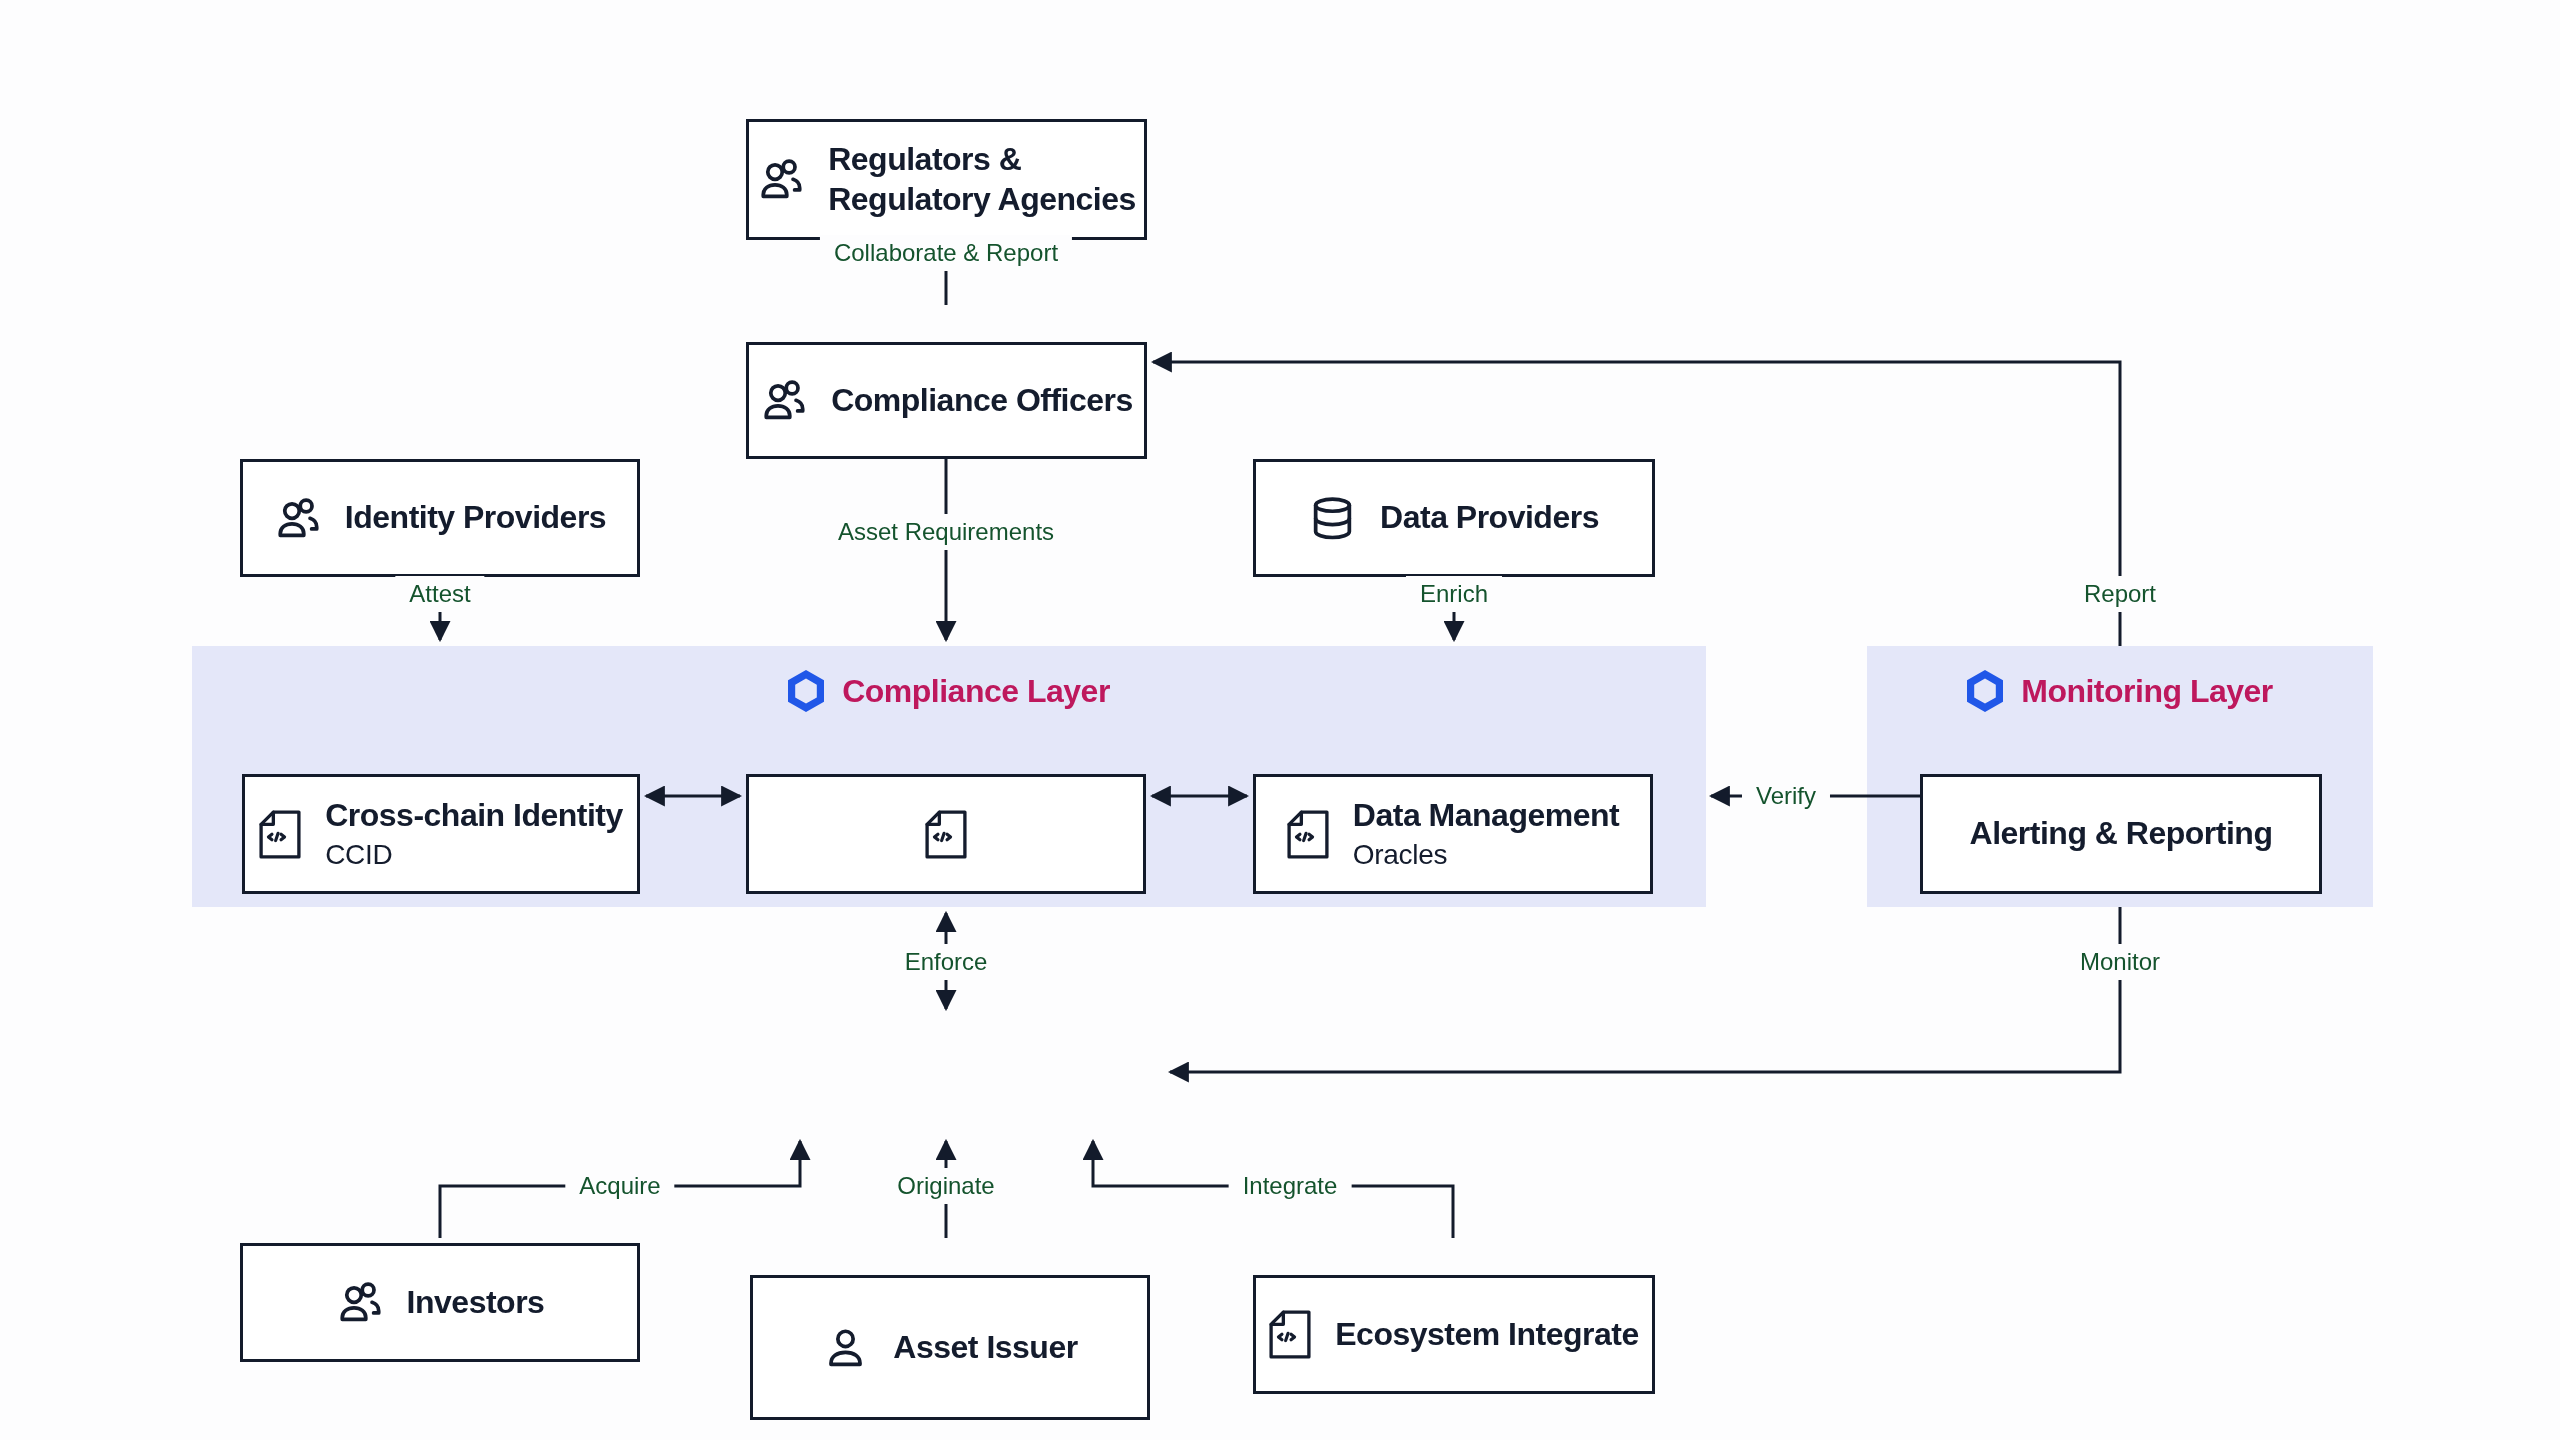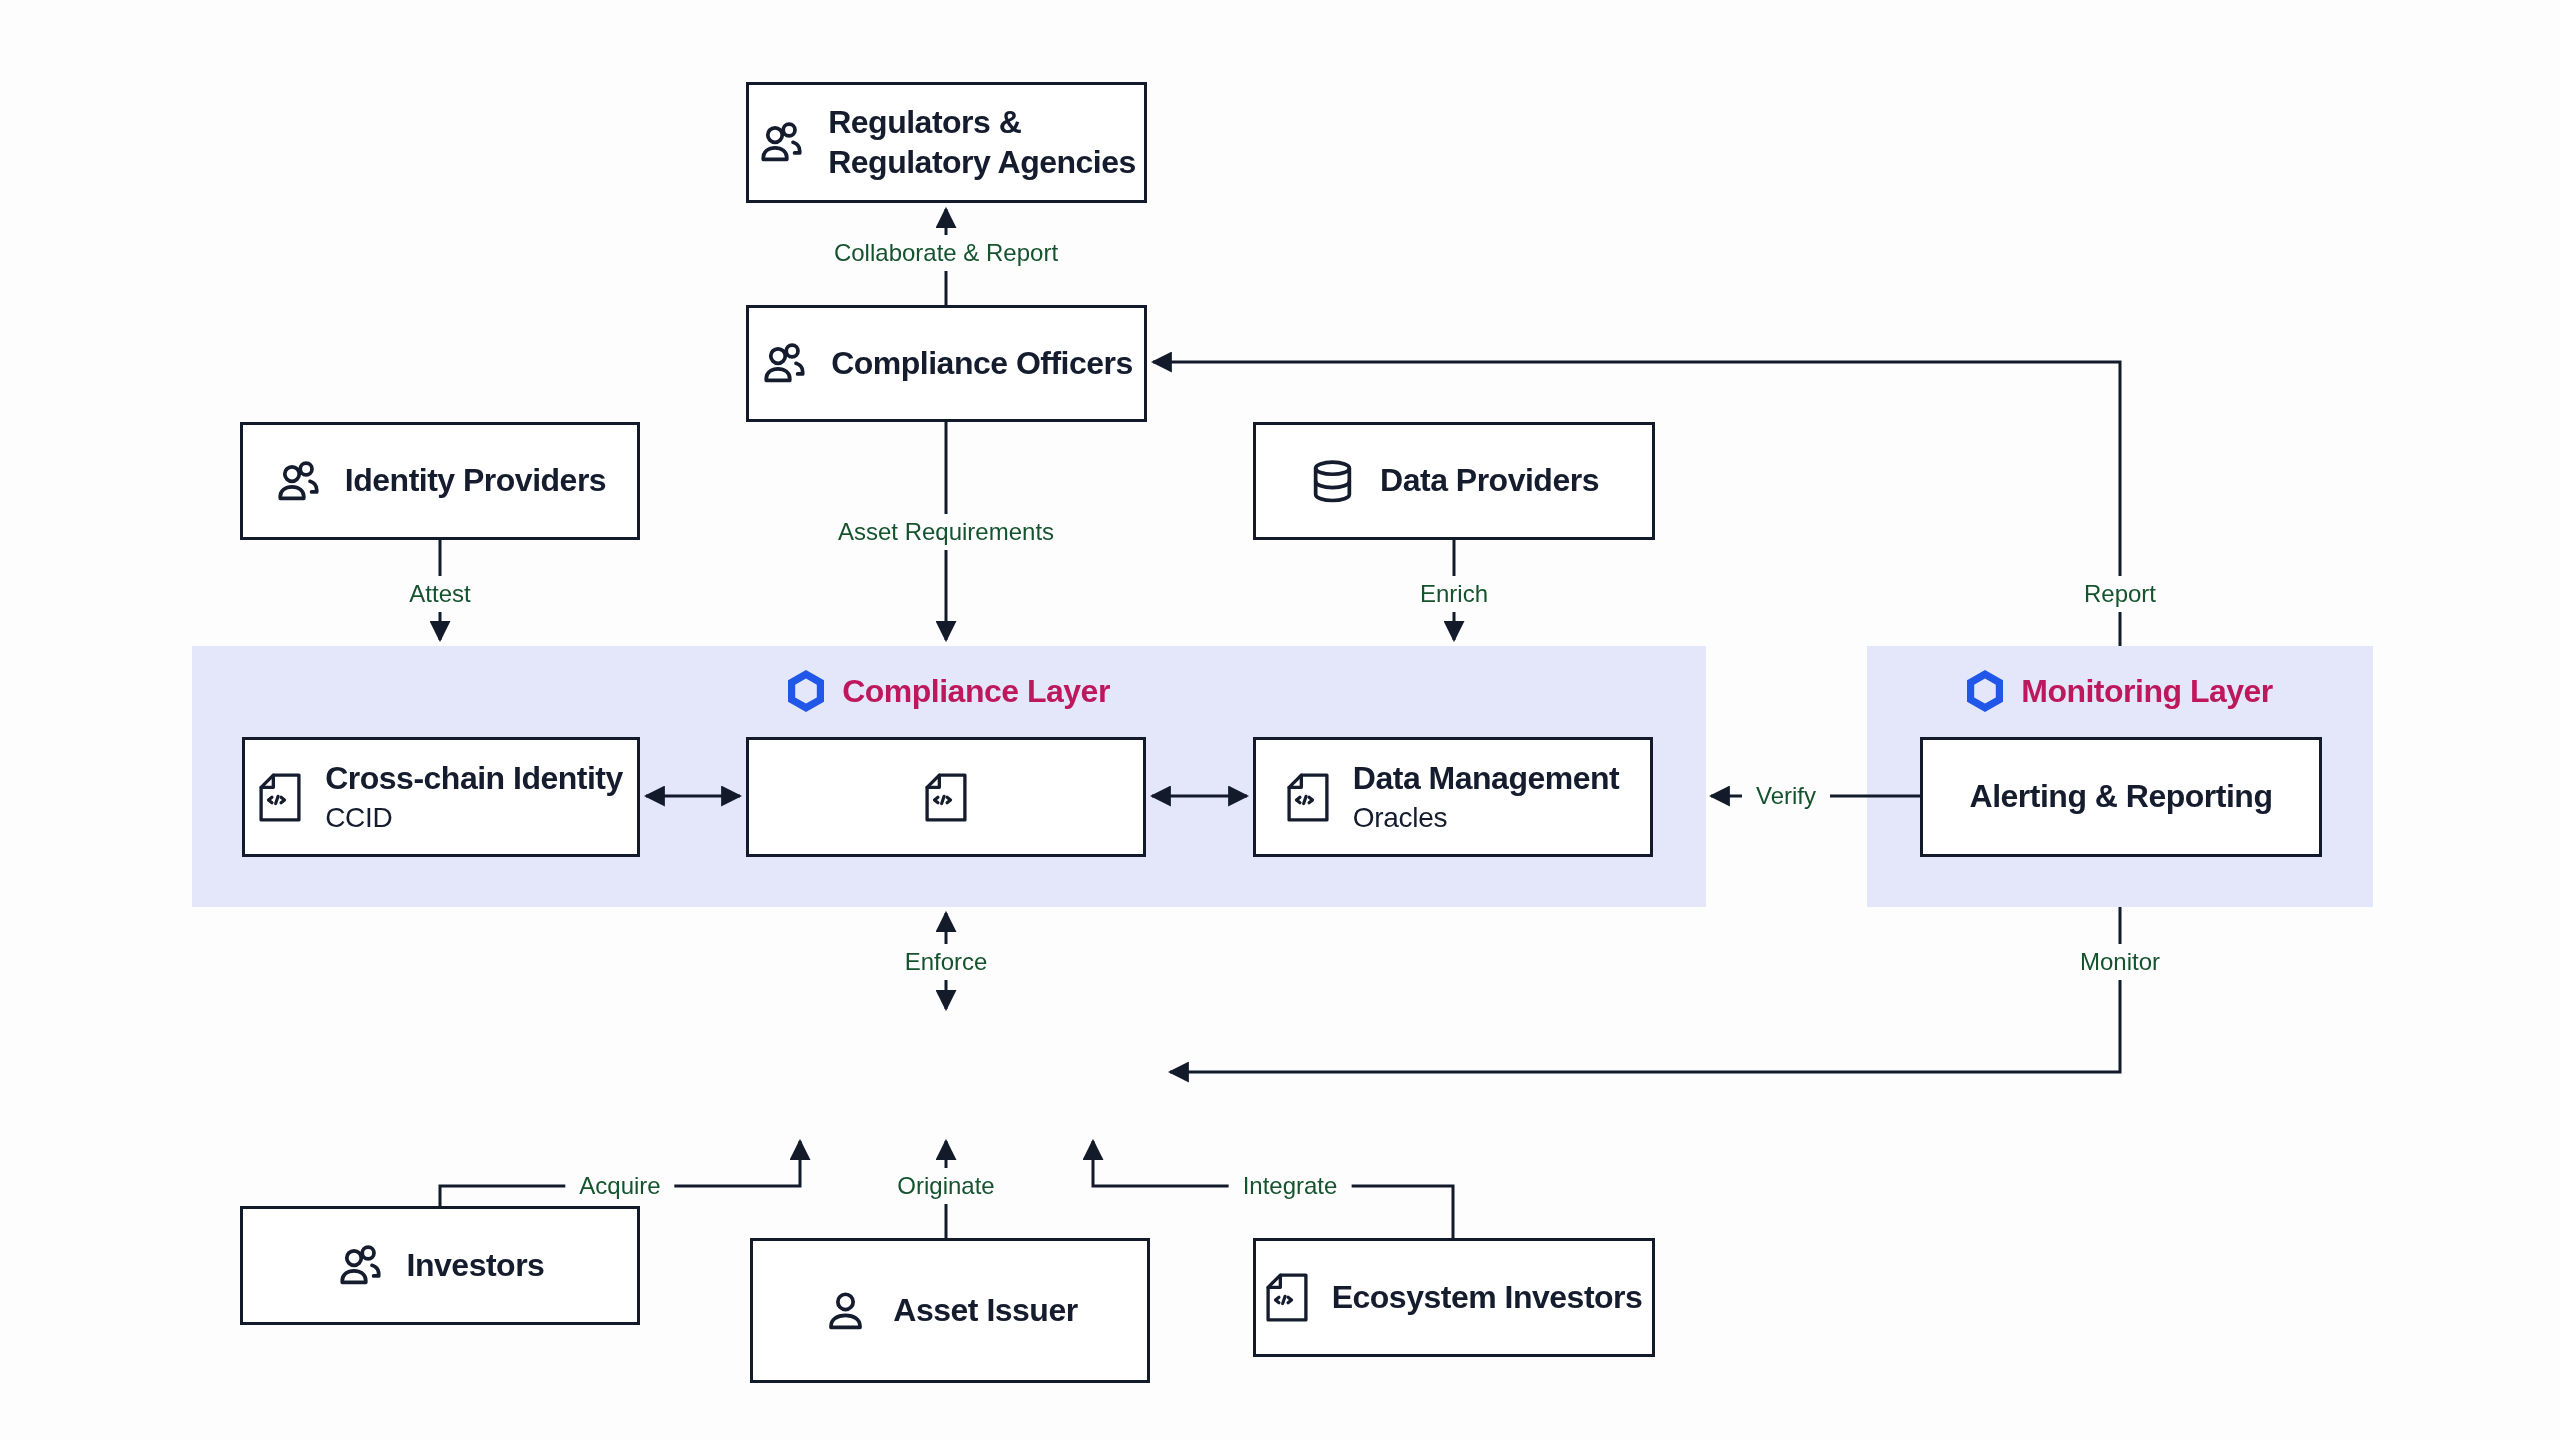--- a/index.html
+++ b/index.html
@@ -7,21 +7,21 @@
   }
   html,body{margin:0;padding:0;background:var(--background);}
   .canvas{position:relative;width:2560px;height:1440px;background:var(--background);
           font-family:"Liberation Sans","DejaVu Sans",sans-serif;color:var(--text);overflow:hidden;}
   .band{position:absolute;background:var(--band);}
   .layer-title{position:absolute;top:24px;left:0;width:100%;display:flex;align-items:center;justify-content:center;gap:18px;}
   .layer-title span{font-size:32px;font-weight:bold;letter-spacing:-0.5px;color:#be185d;white-space:nowrap;}
   .hex{width:36px;height:42px;flex:0 0 auto;}
   .wires{position:absolute;left:0;top:0;width:2560px;height:1440px;}
   .box{position:absolute;box-sizing:border-box;background:var(--box-bg);border:3px solid var(--line);
-       display:flex;align-items:center;justify-content:center;gap:24px;padding:0 10px;}
+       display:flex;align-items:center;justify-content:center;gap:24px;padding:0 10px;margin-top:37px;}
   .icon{flex:0 0 auto;stroke:var(--text);fill:none;stroke-width:1.9;stroke-linecap:round;stroke-linejoin:round;}
   .icon.i24{width:47px;height:47px;}
   .icon.ifile{width:42px;height:49px;}
   .t1{font-size:32px;font-weight:bold;letter-spacing:-0.5px;white-space:nowrap;line-height:1.22;}
   .t2{font-size:28px;font-weight:normal;letter-spacing:-0.3px;white-space:nowrap;line-height:1.25;margin-top:2px;text-align:right;}
   .tcol{display:flex;flex-direction:column;align-items:flex-start;}
   .elabel{position:absolute;transform:translate(-50%,-50%);background:var(--background);
           font-size:24px;padding:4px 14px;white-space:nowrap;color:#14532d;}
 </style>
 </head>
@@ -173,21 +173,21 @@
   </div>
 
   <div class="box" style="left:1253px;top:1238px;width:402px;height:119px">
     <svg class="icon ifile" viewBox="0 0 24 28">
       <polygon points="8.2,1.2 22.8,1.2 22.8,26.8 1.2,26.8 1.2,8.2"></polygon>
       <path d="M8.2 1.2 V8.2 H1.2"></path>
       <path d="M7.4 13.8 L5.4 15.4 L7.4 17" stroke-width="1.8"></path>
       <path d="M10.9 13.3 L9.5 17.5" stroke-width="1.8"></path>
       <path d="M12.6 13.8 L14.6 15.4 L12.6 17" stroke-width="1.8"></path>
     </svg>
-    <div class="t1">Ecosystem Investors</div>
+    <div class="t1">Ecosystem Integrate</div>
   </div>
 
   <div class="elabel" style="left:946px;top:253px">Collaborate &amp; Report</div>
   <div class="elabel" style="left:946px;top:532px">Asset Requirements</div>
   <div class="elabel" style="left:440px;top:594px">Attest</div>
   <div class="elabel" style="left:1454px;top:594px">Enrich</div>
   <div class="elabel" style="left:2120px;top:594px">Report</div>
   <div class="elabel" style="left:1786px;top:796px">Verify</div>
   <div class="elabel" style="left:946px;top:962px">Enforce</div>
   <div class="elabel" style="left:2120px;top:962px">Monitor</div>

